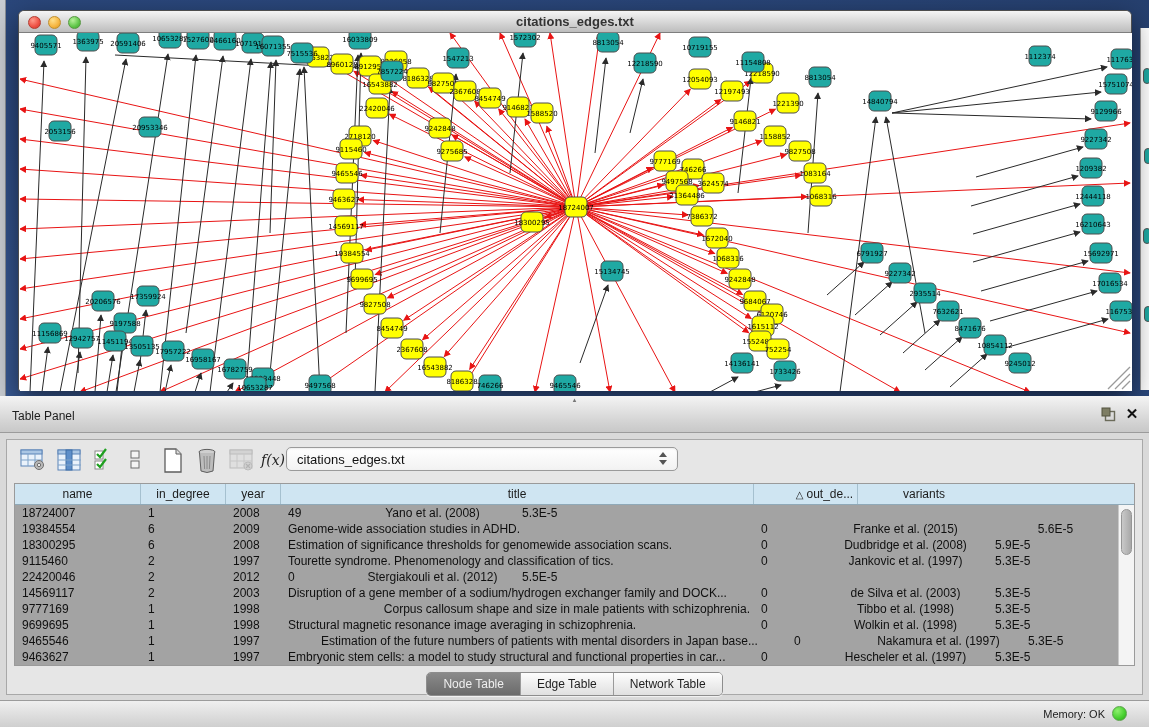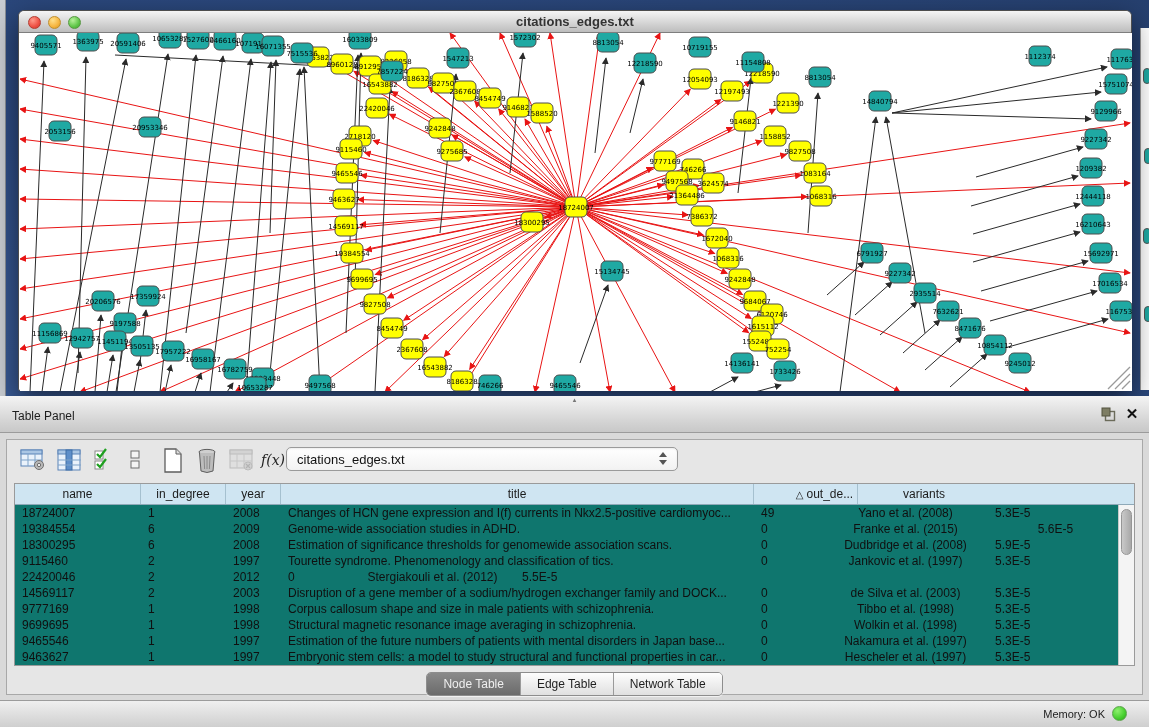--- a/index.html
+++ b/index.html
@@ -60,21 +60,21 @@
     box-shadow:inset 0 1px 2px rgba(0,0,0,.08); }
   #combo-value { position:absolute; left:10px; top:4px; font-size:13px; color:#111; }
   #combo-arrows { position:absolute; right:8px; top:4px; width:10px; height:16px; }
   #combo-arrows .up { width:0;height:0;border-left:4px solid transparent;border-right:4px solid transparent;
     border-bottom:5px solid #555; margin-bottom:3px;}
   #combo-arrows .dn { width:0;height:0;border-left:4px solid transparent;border-right:4px solid transparent;
     border-top:5px solid #555;}
 
   
   #grid { position:absolute; left:14px; top:87px; width:1121px; height:183px;
-    border:1px solid #9a9a9a; background:#0f766e; }
+    border:1px solid #9a9a9a; background:#a3a3a3; }
   #grid-head { display:flex; height:21px; background:#cfe5f2; border-bottom:1px solid #8fa9b8; }
   .hcell { font-size:12px; color:#1b1b1b; text-align:center; line-height:20px;
     border-right:1px solid #a5c0cf; overflow:hidden; white-space:nowrap; flex:0 0 auto; }
   .hcell:last-child { border-right:none; }
   .sort-tri { font-size:10px; margin-right:3px; }
   #grid-body { position:absolute; left:0; top:21px; right:16px; bottom:0; overflow:hidden; }
   .trow { display:flex; height:16px; }
   .tcell { font-size:12px; color:#101010; line-height:16px; white-space:nowrap;
     overflow:hidden; padding:0 4px 0 7px; flex:0 0 auto; }
   #vscroll { position:absolute; right:0; top:21px; width:16px; bottom:0;
@@ -801,21 +801,20 @@
           <div class="hcell" style="width: 55px;">year</div>
           <div class="hcell" style="width: 473px;">title</div>
           <div class="hcell" style="width: 66px; margin-left: 38px;"><span class="sort-tri">△</span>out_de...</div>
           <div class="hcell" style="width: 132px;">variants</div>
         </div>
       <div id="grid-body">
           <div class="trow">
             <div class="tcell" style="width: 126px; text-align: left;">18724007</div>
             <div class="tcell" style="width: 85px; text-align: left;">1</div>
             <div class="tcell" style="width: 55px; text-align: left;">2008</div>
-            <div class="tcell" style="width: 473px; text-align: left;">Changes of HCN gene expression and I(f) currents in Nkx2.5-positive cardiomyoc...</div>
             <div class="tcell" style="width: 66px; text-align: left;">49</div>
             <div class="tcell" style="width: 168px; text-align: center;">Yano et al. (2008)</div>
             <div class="tcell" style="width: 132px; text-align: left;">5.3E-5</div>
           </div>
           <div class="trow">
             <div class="tcell" style="width: 126px; text-align: left;">19384554</div>
             <div class="tcell" style="width: 85px; text-align: left;">6</div>
             <div class="tcell" style="width: 55px; text-align: left;">2009</div>
             <div class="tcell" style="width: 473px; text-align: left;">Genome-wide association studies in ADHD.</div>
             <div class="tcell" style="width: 66px; text-align: left;">0</div>
@@ -854,39 +853,39 @@
             <div class="tcell" style="width: 55px; text-align: left;">2003</div>
             <div class="tcell" style="width: 473px; text-align: left;">Disruption of a gene member of a sodium/hydrogen exchanger family and DOCK...</div>
             <div class="tcell" style="width: 66px; text-align: left;">0</div>
             <div class="tcell" style="width: 168px; text-align: center;">de Silva et al. (2003)</div>
             <div class="tcell" style="width: 132px; text-align: left;">5.3E-5</div>
           </div>
           <div class="trow">
             <div class="tcell" style="width: 126px; text-align: left;">9777169</div>
             <div class="tcell" style="width: 85px; text-align: left;">1</div>
             <div class="tcell" style="width: 55px; text-align: left;">1998</div>
-            <div class="tcell" style="width: 473px; text-align: left;">Corpus callosum shape and size in male patients with schizophrenia.</div>
+            <div class="tcell" style="width: 473px; text-align: right;">Corpus callosum shape and size in male patients with schizophrenia.</div>
             <div class="tcell" style="width: 66px; text-align: left;">0</div>
             <div class="tcell" style="width: 168px; text-align: center;">Tibbo et al. (1998)</div>
             <div class="tcell" style="width: 132px; text-align: left;">5.3E-5</div>
           </div>
           <div class="trow">
             <div class="tcell" style="width: 126px; text-align: left;">9699695</div>
             <div class="tcell" style="width: 85px; text-align: left;">1</div>
             <div class="tcell" style="width: 55px; text-align: left;">1998</div>
             <div class="tcell" style="width: 473px; text-align: left;">Structural magnetic resonance image averaging in schizophrenia.</div>
             <div class="tcell" style="width: 66px; text-align: left;">0</div>
             <div class="tcell" style="width: 168px; text-align: center;">Wolkin et al. (1998)</div>
             <div class="tcell" style="width: 132px; text-align: left;">5.3E-5</div>
           </div>
           <div class="trow">
             <div class="tcell" style="width: 126px; text-align: left;">9465546</div>
             <div class="tcell" style="width: 85px; text-align: left;">1</div>
             <div class="tcell" style="width: 55px; text-align: left;">1997</div>
-            <div class="tcell" style="width: 473px; text-align: left;">Estimation of the future numbers of patients with mental disorders in Japan base...</div>
+            <div class="tcell" style="width: 473px; text-align: left; margin-left: 33px;">Estimation of the future numbers of patients with mental disorders in Japan base...</div>
             <div class="tcell" style="width: 66px; text-align: left;">0</div>
             <div class="tcell" style="width: 168px; text-align: center;">Nakamura et al. (1997)</div>
             <div class="tcell" style="width: 132px; text-align: left;">5.3E-5</div>
           </div>
           <div class="trow">
             <div class="tcell" style="width: 126px; text-align: left;">9463627</div>
             <div class="tcell" style="width: 85px; text-align: left;">1</div>
             <div class="tcell" style="width: 55px; text-align: left;">1997</div>
             <div class="tcell" style="width: 473px; text-align: left;">Embryonic stem cells: a model to study structural and functional properties in car...</div>
             <div class="tcell" style="width: 66px; text-align: left;">0</div>

